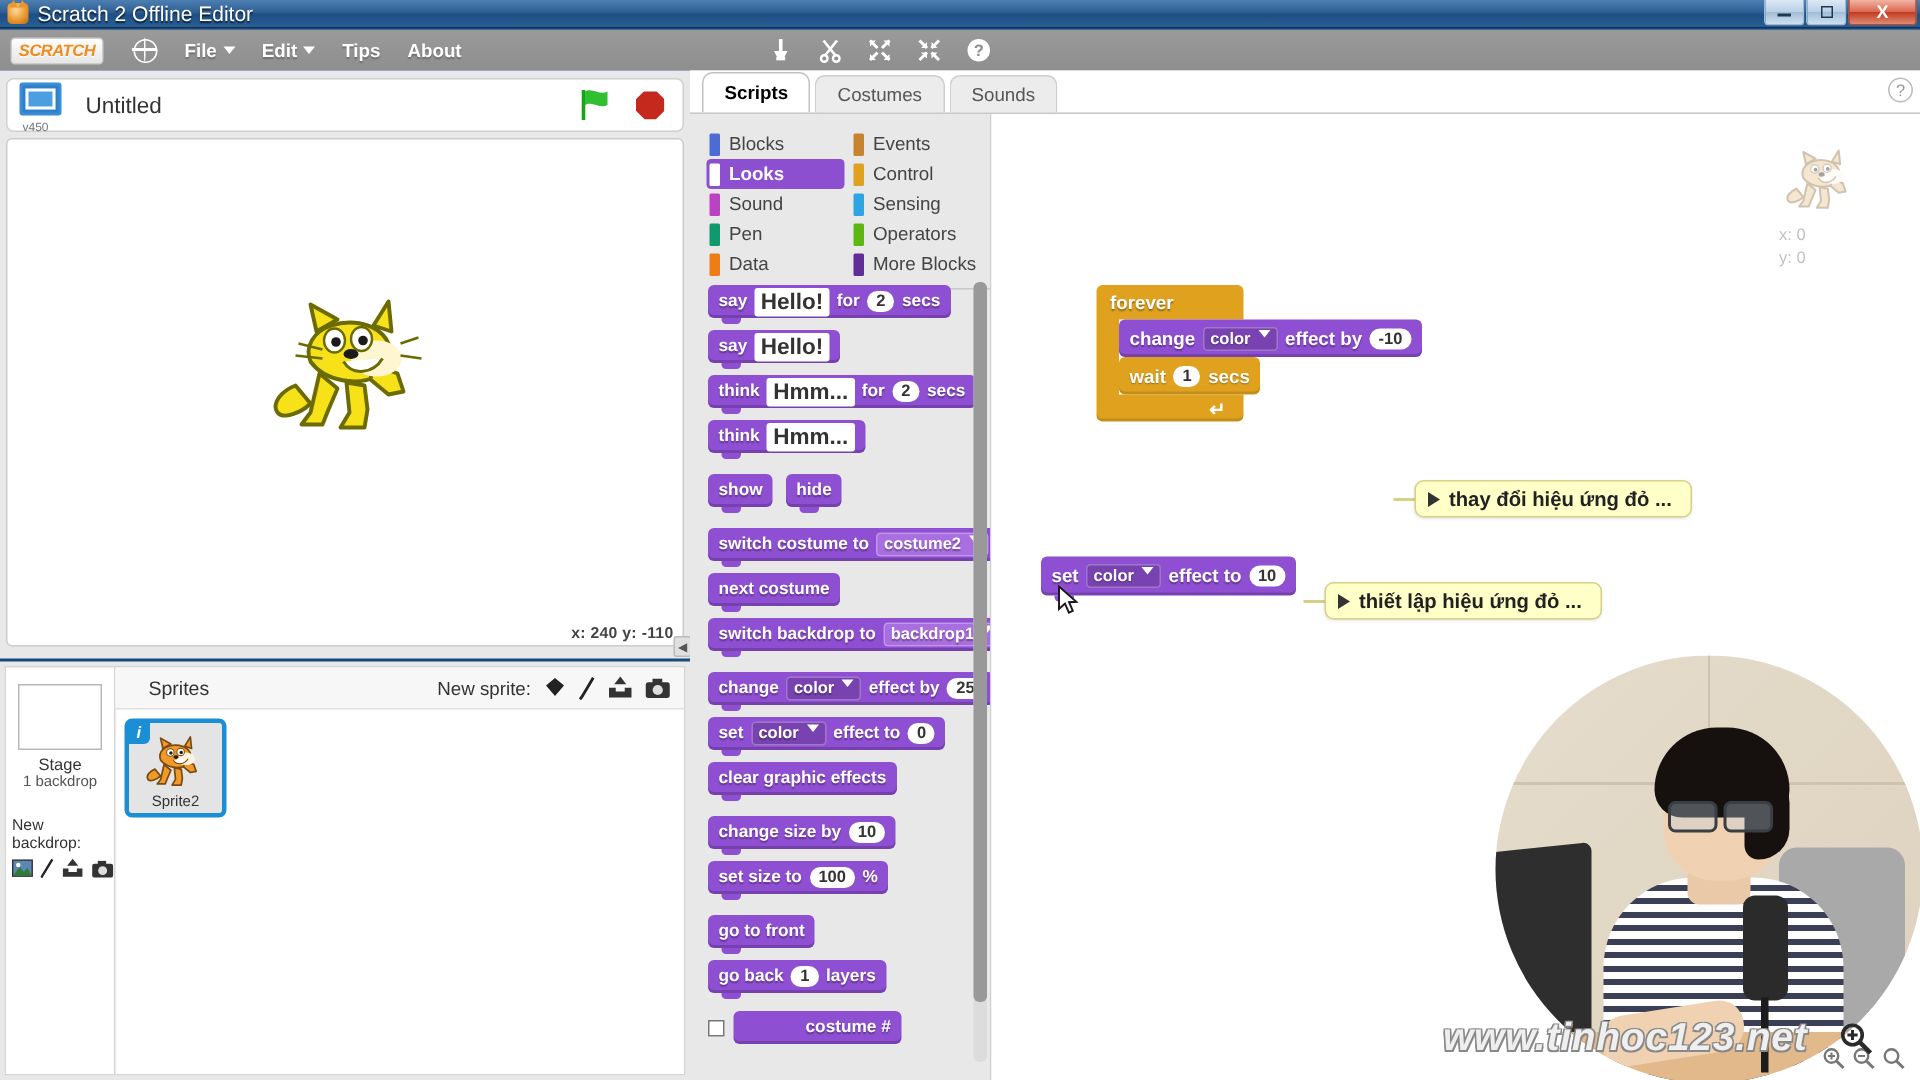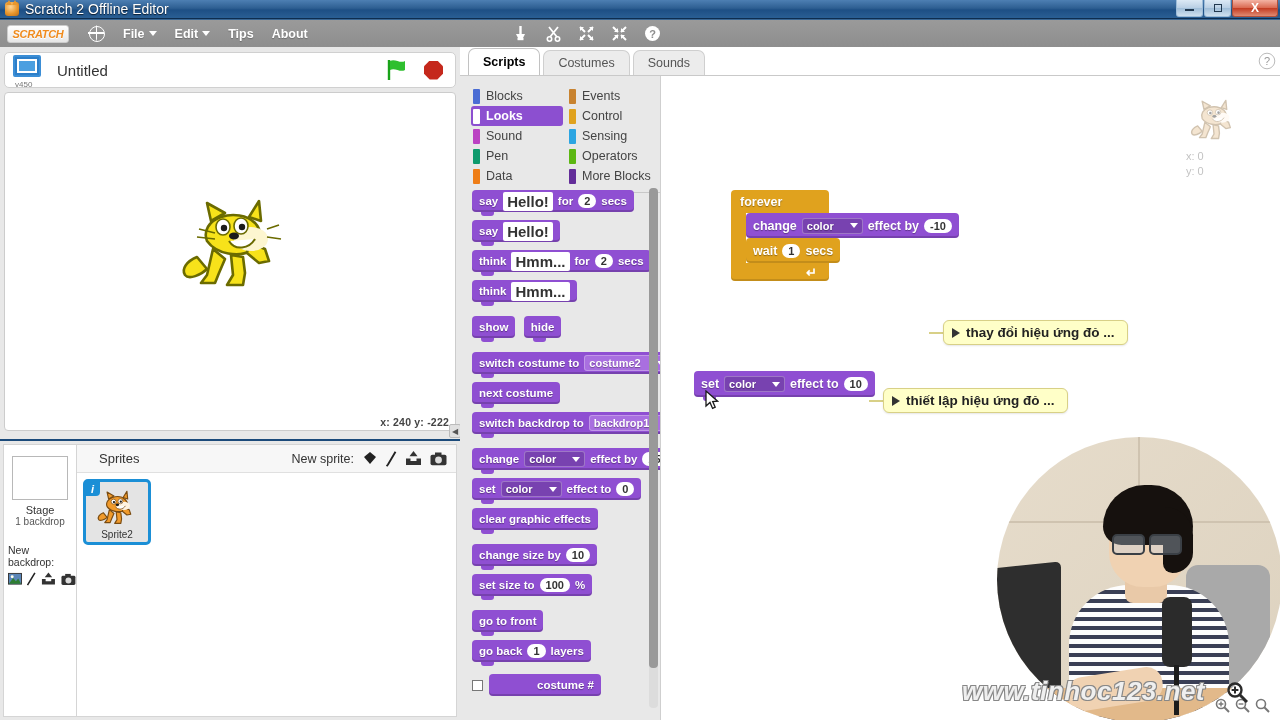--- a/index.html
+++ b/index.html
@@ -204,21 +204,21 @@
     border-radius:2px; padding:1px 4px; font-size:15px; min-width:14px;
     text-align:center; display:inline-block;
   }
   .field-num{
     background:#fff; color:#333; text-shadow:none; font-weight:bold;
     border-radius:9px; padding:1px 6px; font-size:11px; min-width:10px;
     text-align:center; display:inline-block;
   }
   .field-drop{
     background:rgba(0,0,0,.16); color:#fff; border-radius:3px;
-    padding:1px 4px; font-size:11px; display:inline-flex; align-items:center; gap:16px;
+    padding:1px 4px; font-size:11px; display:inline-flex; gap:5px;
     border:1px solid rgba(255,255,255,.28);
   }
   .field-drop .dc{ width:0;height:0;border-left:4px solid transparent;border-right:4px solid transparent;border-top:5px solid #fff;}
   .field-drop.light{ background:#a96fe0; }
 
   
   .scripts{
     position:absolute; left:200px; top:0; width:620px; height:645px;
     background:#fff; border-left:1px solid #cfcfcf;
   }
@@ -405,21 +405,21 @@
         <circle cx="51" cy="45" r="3.2" fill="#1b1b1b"></circle>
         <circle cx="69" cy="44" r="3.2" fill="#1b1b1b"></circle>
         <ellipse cx="61" cy="53" rx="5" ry="3.4" fill="#1b1b1b"></ellipse>
         <path d="M56 58 C62 68 76 66 82 56" fill="#fff" stroke="#6b6b00" stroke-width="2"></path>
         <path d="M26 46 L42 50 M24 54 L42 56 M94 46 L106 42 M94 54 L108 56" stroke="#6b6b00" stroke-width="1.7"></path>
       </svg>
       <div class="stage-coords">
         <span class="coord-label">x:</span>
         <span>240</span>
         <span class="coord-label">y:</span>
-        <span>-222</span>
+        <span>-110</span>
       </div>
     </div>
     <div class="collapse-arrow">◀</div>
   </div>
 
   <div class="sprite-pane">
     <div class="sprite-left">
       <div class="stage-thumb"></div>
       <div class="stage-lbl">Stage</div>
       <div class="stage-sub">1 backdrop</div>

